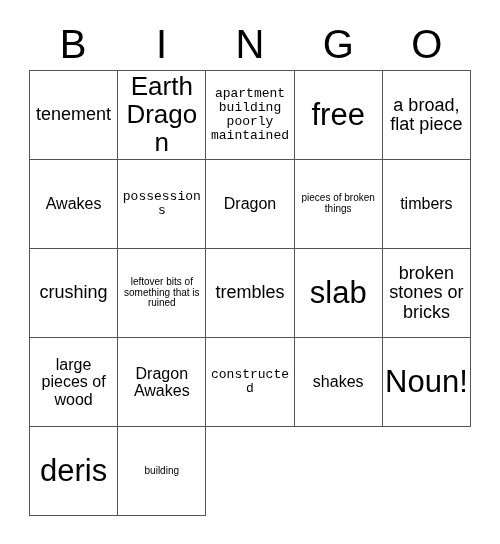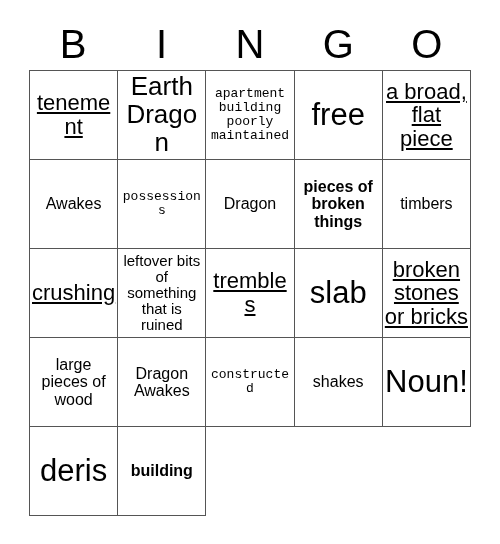--- a/index.html
+++ b/index.html
@@ -72,24 +72,24 @@
     display: block;
     width: 100%;
     line-height: 1.07;
     word-wrap: break-word;
     hyphens: none;
   }
   
   .fs-xxl .cell-text { font-size: 31px; }
   .fs-xl  .cell-text { font-size: 26px; }
   .fs-lg  .cell-text { font-size: 16px; }
-  .fs-md  .cell-text { font-size: 22px; text-decoration: underline; }
-  .fs-sm  .cell-text { font-size: 16px; font-weight: bold; }
+  .fs-md  .cell-text { font-size: 18px; }
+  .fs-sm  .cell-text { font-size: 10px; }
   .fs-xs  .cell-text { font-size: 13px; font-family: Liberation Mono, monospace; }
-  .fs-xxs .cell-text { font-size: 15px; }
+  .fs-xxs .cell-text { font-size: 10px; }
 </style>
 </head>
 <body>
 
 <div class="card">
 
   <div class="header-row">
     <div class="header-cell">B</div>
     <div class="header-cell">I</div>
     <div class="header-cell">N</div>

